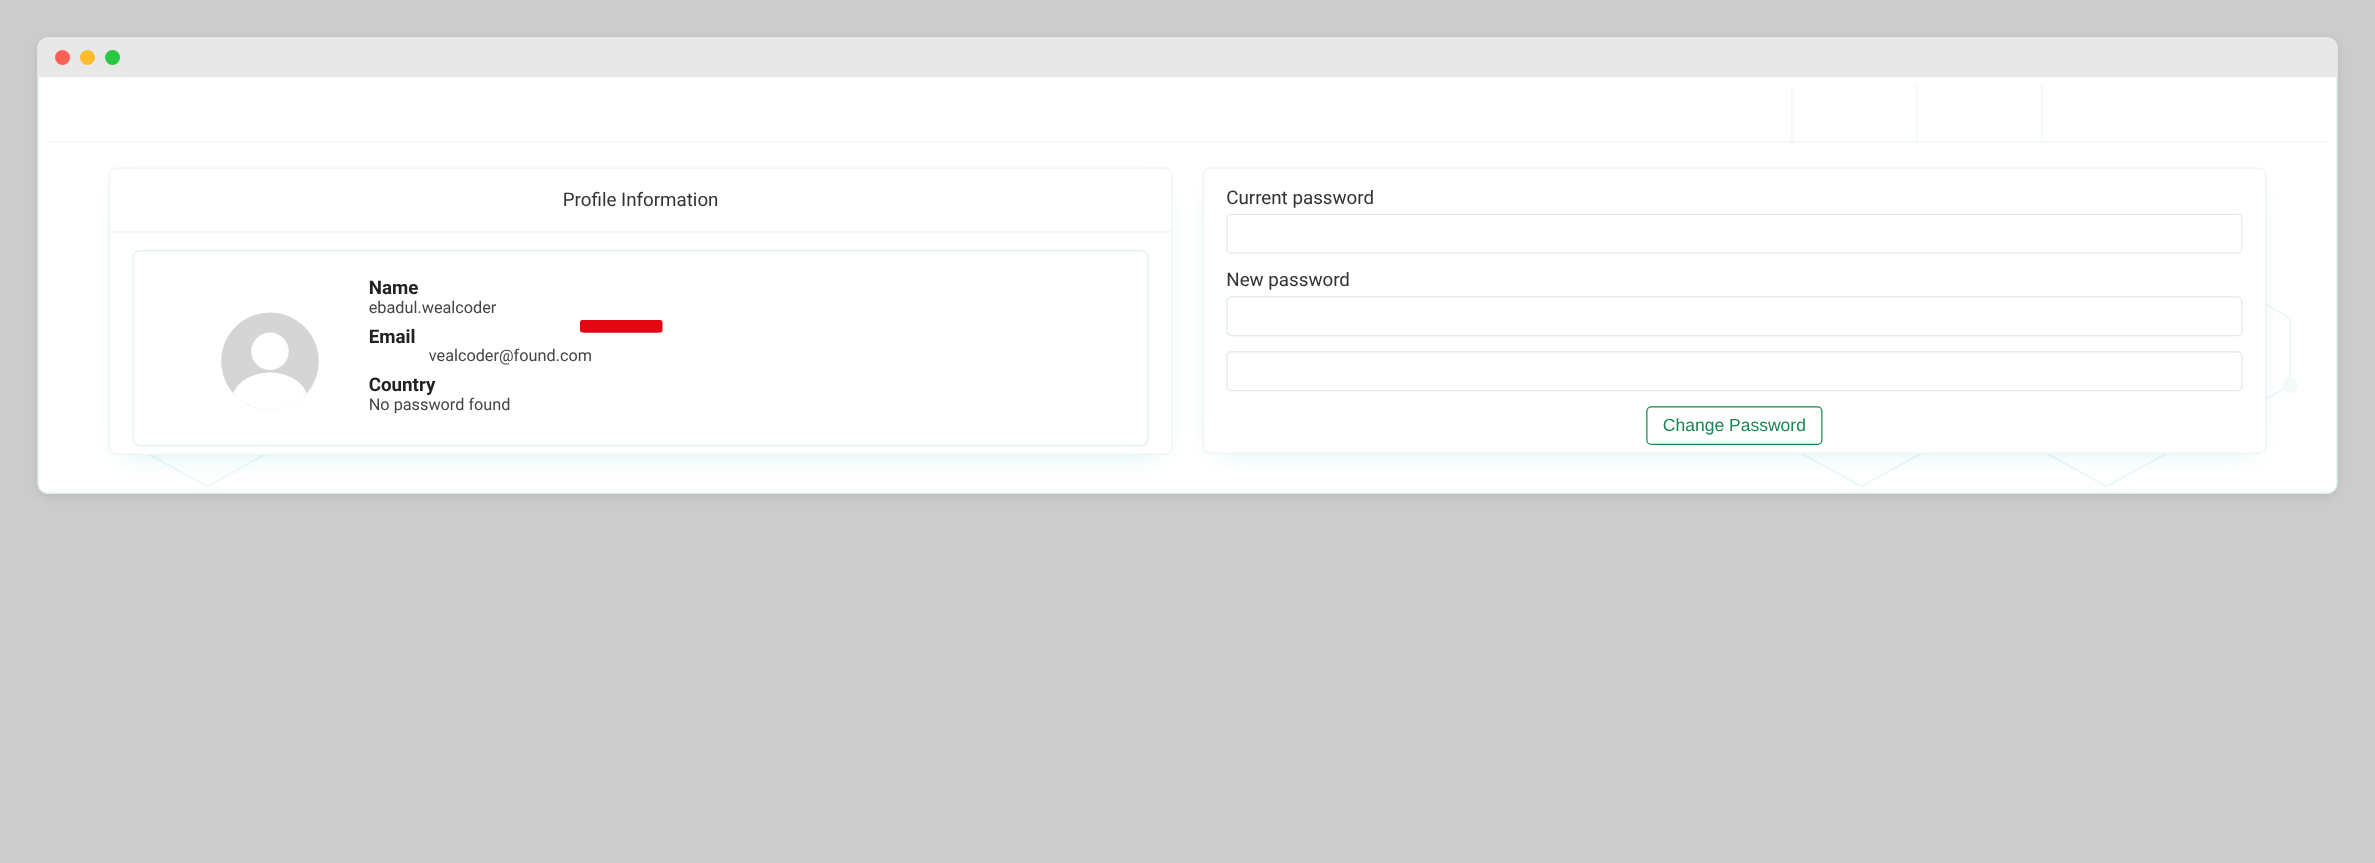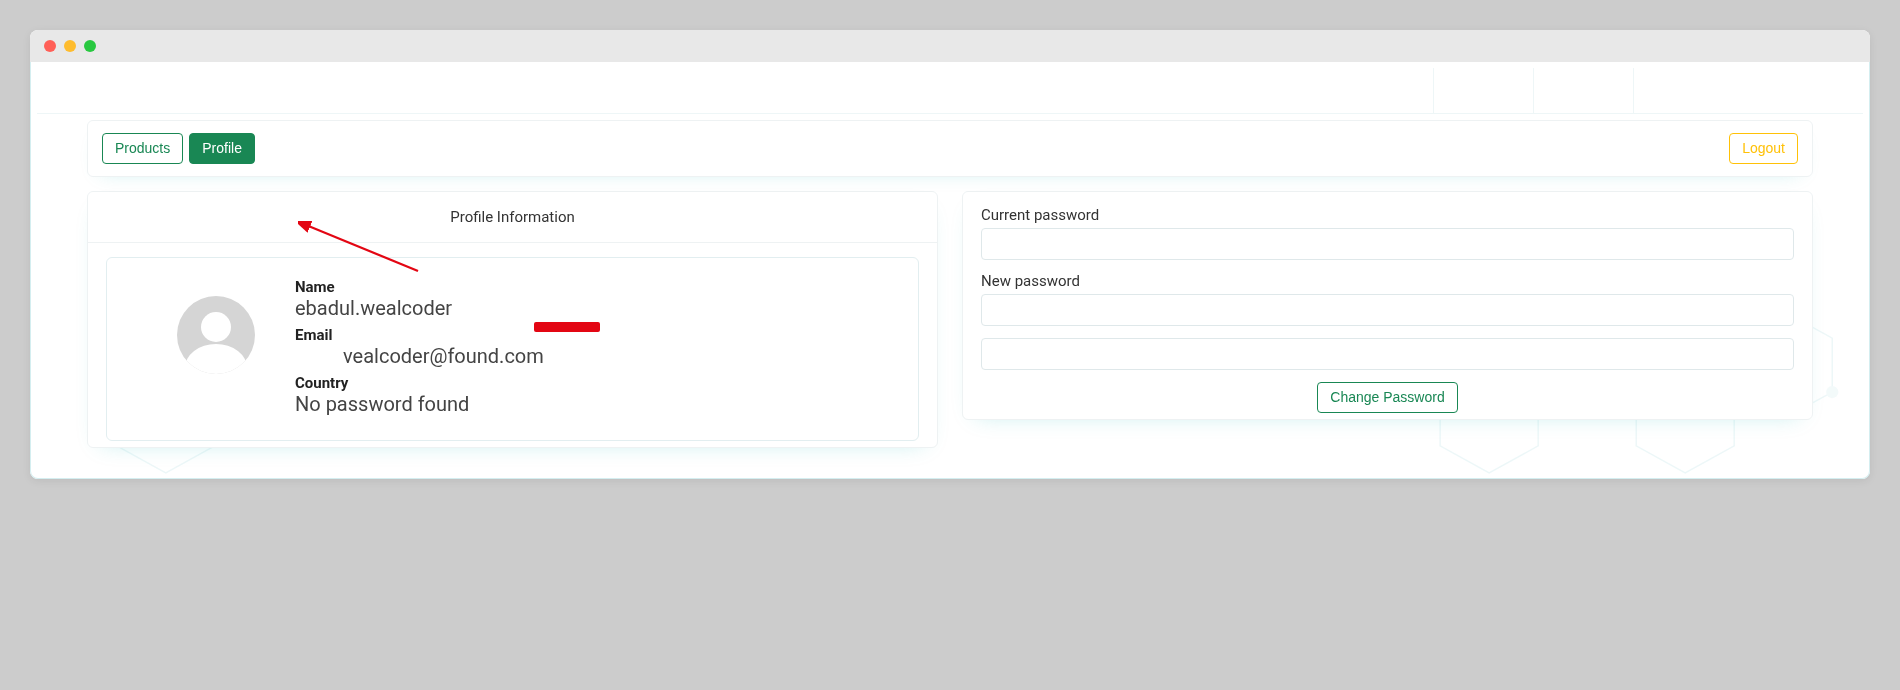--- a/index.html
+++ b/index.html
@@ -115,21 +115,21 @@
     .card-body {
       padding: 14px 18px 6px 18px;
     }
 
     .profile-box {
       border: 1px solid #e2eef0;
       border-radius: 6px;
       padding: 18px 20px;
       display: flex;
       gap: 40px;
-      align-items: flex-start;
+      align-items: center;
     }
 
     .avatar {
       width: 78px;
       height: 78px;
       border-radius: 50%;
       background: #d5d5d5;
       margin: 20px 0 0 50px;
       position: relative;
       overflow: hidden;
@@ -145,21 +145,21 @@
     .avatar::after {
       content:"";
       position:absolute;
       width: 62px; height: 48px;
       background:#fff;
       border-radius:50% 50% 0 0;
       bottom:-18px; left:8px;
     }
 
     .info dt { font-weight: 700; color: #222; font-size: 15px; margin-top: 2px; }
-    .info dd { color: #444; font-size: 20px; margin-bottom: 6px; }
+    .info dd { color: #444; font-size: 13px; margin-bottom: 6px; }
 
     .redact {
       position: absolute;
       width: 64px;
       height: 10px;
       background: #e30613;
       border-radius: 2px;
       margin-top: -22px;
       margin-left: -8px;
       box-shadow: -2px 0 0 #e30613;
@@ -217,35 +217,20 @@
 
     <div class="topbar">
       <div class="topbar-spacer"></div>
       <div class="topbar-cell"></div>
       <div class="topbar-cell"></div>
       <div class="topbar-cell wide"></div>
     </div>
 
     <div class="inner-wrap">
 
-      <div class="tabs-row" style="position:relative;">
-        <button class="btn btn-outline-success">Products</button>
-        <button class="btn btn-solid-success">Profile</button>
-        <div class="spacer"></div>
-        <button class="btn btn-outline-warning">Logout</button>
-
-        <svg class="arrow-annot" width="140" height="60">
-          <defs>
-            <marker id="ah" markerWidth="10" markerHeight="10" refX="2" refY="3" orient="auto">
-              <path d="M0,0 L0,6 L8,3 z" fill="#e30613"></path>
-            </marker>
-          </defs>
-          <line x1="120" y1="50" x2="8" y2="4" stroke="#e30613" stroke-width="2.2" marker-end="url(#ah)"></line>
-        </svg>
-      </div>
 
       <div class="cards-row">
 
         <div class="card">
           <div class="card-header">Profile Information</div>
           <div class="card-body">
             <div class="profile-box">
               <div class="avatar"></div>
               <dl class="info">
                 <dt>Name</dt>

